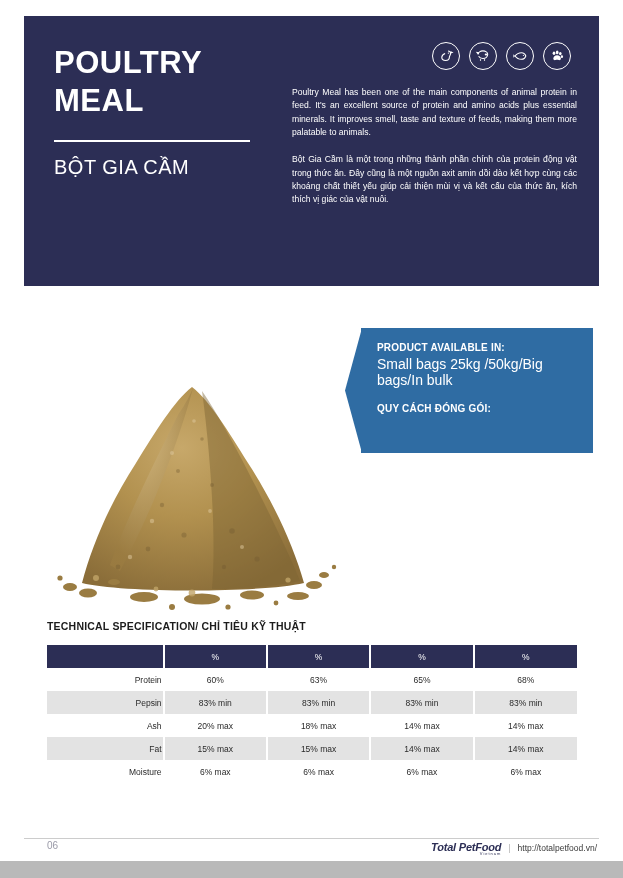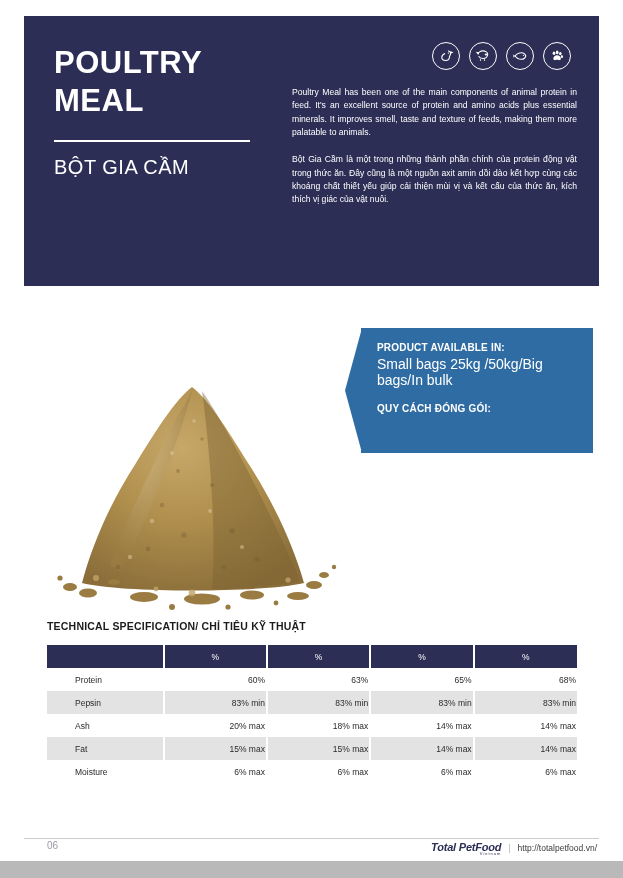--- a/index.html
+++ b/index.html
@@ -164,25 +164,25 @@
     font-weight: normal;
     height: 23px;
     text-align: center;
     border-right: 2px solid #ffffff;
   }
   .spec-table th:last-child { border-right: none; }
   .spec-table td {
     font-size: 8.5px;
     color: #2a2a2a;
     height: 23px;
+    text-align: center;
+    border-right: 2px solid #ffffff;
+  }
+  .spec-table td:first-child {
     text-align: right;
-    border-right: 2px solid #ffffff;
-  }
-  .spec-table td:first-child {
-    text-align: left;
     padding-left: 28px;
   }
   .spec-table td:last-child { border-right: none; }
   .spec-table tr.odd td { background: #ffffff; }
   .spec-table tr.even td { background: #e3e3e3; }
   
   .footer-rule {
     position: absolute;
     left: 24px;
     top: 838px;

